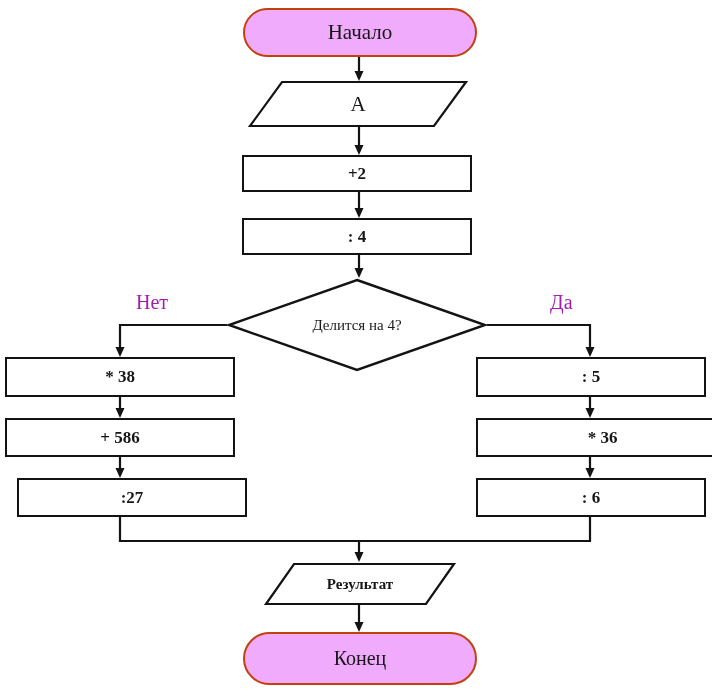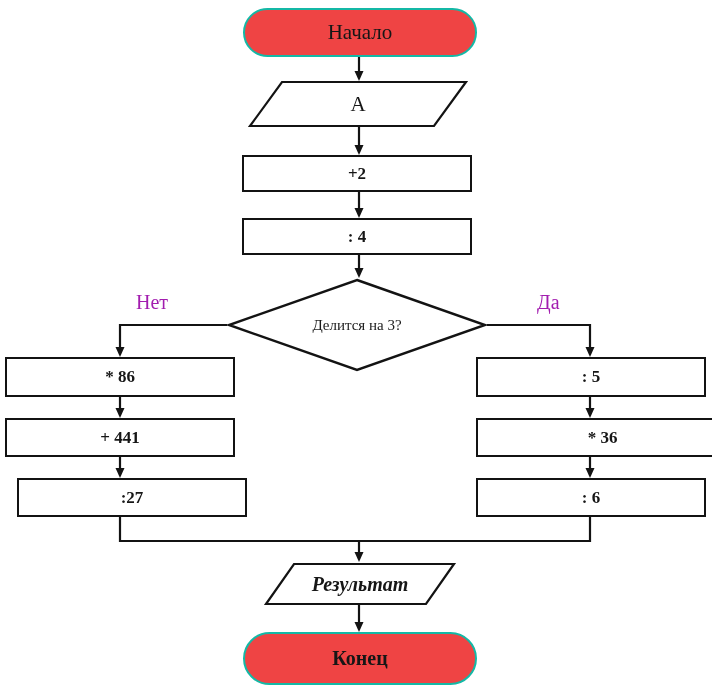--- a/index.html
+++ b/index.html
@@ -21,26 +21,26 @@
     display: flex;
     align-items: center;
     justify-content: center;
     color: #161616;
     text-align: center;
     line-height: 1.05;
     user-select: none;
   }
   
   .terminator {
-    border: 2px solid #14b8a6;
+    border: 2px solid #c2410c;
     border-radius: 999px;
-    background: #ef4444;
+    background: #f0abfc;
     font-size: 21px;
   }
-  .terminator.bold { font-weight: bold; font-size: 20px; }
+  .terminator.bold { font-weight: normal; font-size: 20px; }
   
   .process {
     border: 2px solid #131313;
     background: #ffffff;
     font-size: 17px;
     font-weight: bold;
   }
   
   .io-wrap {
     position: absolute;
@@ -50,21 +50,21 @@
     position: absolute;
     left: 0; top: 0;
     width: 100%; height: 100%;
     display: flex;
     align-items: center;
     justify-content: center;
     color: #161616;
     user-select: none;
   }
   .io-label.plain { font-size: 21px; }
-  .io-label.bold  { font-size: 20px; font-weight: bold; font-style: italic; }
+  .io-label.bold  { font-size: 15px; font-weight: bold; }
   
   .decision-wrap { position: absolute; }
   .decision-wrap svg { display: block; overflow: visible; }
   .decision-label {
     position: absolute;
     left: 0; top: 0;
     width: 100%; height: 100%;
     display: flex;
     align-items: center;
     justify-content: center;
@@ -151,30 +151,30 @@
   </div>
 
   <div class="node process" style="left:242px; top:155px; width:230px; height:37px;">+2</div>
 
   <div class="node process" style="left:242px; top:218px; width:230px; height:37px;">: 4</div>
 
   <div class="decision-wrap" style="left:227px; top:278px; width:260px; height:94px;">
     <svg width="260" height="94" viewBox="0 0 260 94" xmlns="http://www.w3.org/2000/svg">
       <polygon points="130,2 258,47 130,92 2,47" fill="#ffffff" stroke="#131313" stroke-width="2.4"></polygon>
     </svg>
-    <div class="decision-label">Делится на 3?</div>
+    <div class="decision-label">Делится на 4?</div>
   </div>
 
   <div class="branch-label" style="left:136px; top:291px;">Нет</div>
 
-  <div class="branch-label" style="left:537px; top:291px;">Да</div>
+  <div class="branch-label" style="left:550px; top:291px;">Да</div>
 
-  <div class="node process" style="left:5px; top:357px; width:230px; height:40px;">* 86</div>
+  <div class="node process" style="left:5px; top:357px; width:230px; height:40px;">* 38</div>
 
-  <div class="node process" style="left:5px; top:418px; width:230px; height:39px;">+ 441</div>
+  <div class="node process" style="left:5px; top:418px; width:230px; height:39px;">+ 586</div>
 
   <div class="node process" style="left:5px; top:478px; width:230px; height:39px;margin-left:12px;">:27</div>
 
   <div class="node process" style="left:476px; top:357px; width:230px; height:40px;">: 5</div>
 
   <div class="node process" style="left:476px; top:418px; width:253px; height:39px;">* 36</div>
 
   <div class="node process" style="left:476px; top:478px; width:230px; height:39px;">: 6</div>
 
   <div class="io-wrap" style="left:264px; top:562px; width:192px; height:44px;">

